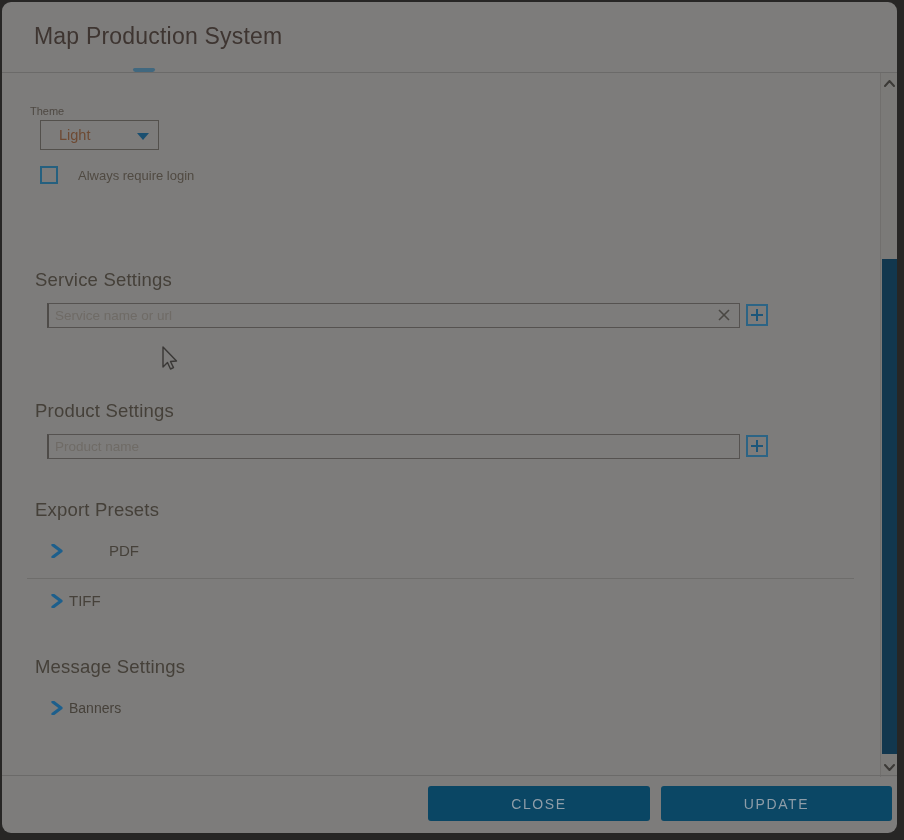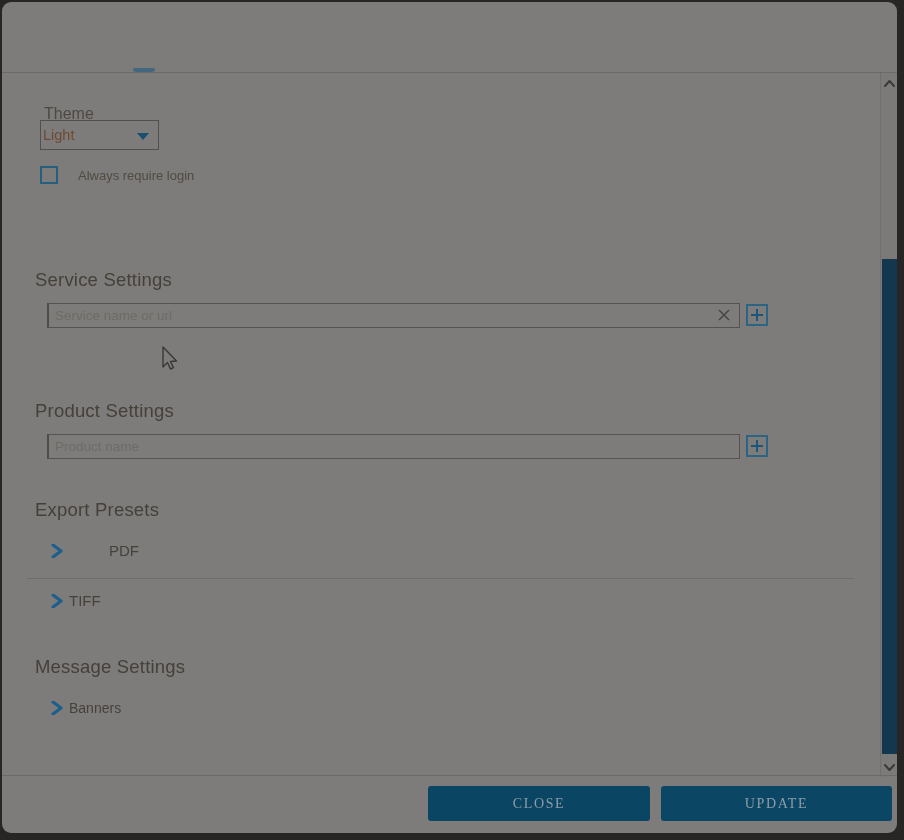--- a/index.html
+++ b/index.html
@@ -33,32 +33,32 @@
   }
   .clipped-fragment {
     position: absolute;
     left: 131px; top: 66px;
     width: 22px; height: 4px;
     background: #41687f;
     border-radius: 2px 2px 3px 3px;
   }
   .theme-label {
     position: absolute;
-    left: 42px; top: 103px;
-    font-size: 16px;
+    left: 28px; top: 103px;
+    font-size: 11px;
     color: #4e4842;
   }
   .theme-select {
     position: absolute;
     left: 38px; top: 118px;
     width: 119px; height: 30px;
     border: 1px solid #53504c;
     display: flex;
     align-items: center;
-    padding-left: 2px;
+    padding-left: 18px;
     cursor: pointer;
   }
   .theme-select .value {
     font-size: 14.5px;
     color: #6e4a33;
   }
   .theme-caret {
     position: absolute;
     right: 9px; top: 12px;
     width: 0; height: 0;
@@ -197,39 +197,40 @@
     background: #6b6a69;
   }
   .footer-button {
     position: absolute;
     top: 784px;
     height: 35px;
     border: none;
     border-radius: 3px;
     background: #0a4664;
     color: #8e9da8;
-    font-family: Liberation Serif, serif;
+    font-family: Liberation Sans, sans-serif;
     font-size: 14px;
     letter-spacing: 1.6px;
     cursor: pointer;
     text-align: center;
   }
   .close-button  { left: 426px; width: 222px; }
   .update-button { left: 659px; width: 231px; background: #0b4765; }
   .mouse-cursor {
     position: absolute;
     left: 157px; top: 343px;
     pointer-events: none;
   }
 </style>
 </head>
 <body>
 
 <div class="dialog">
 
+  <div class="header-title">Map Production System</div>
   <div class="header-divider"></div>
   <div class="clipped-fragment"></div>
 
   <div class="theme-label">Theme</div>
   <div class="theme-select">
     <span class="value">Light</span>
     <span class="theme-caret"></span>
   </div>
 
   <div class="checkbox-row row1">

